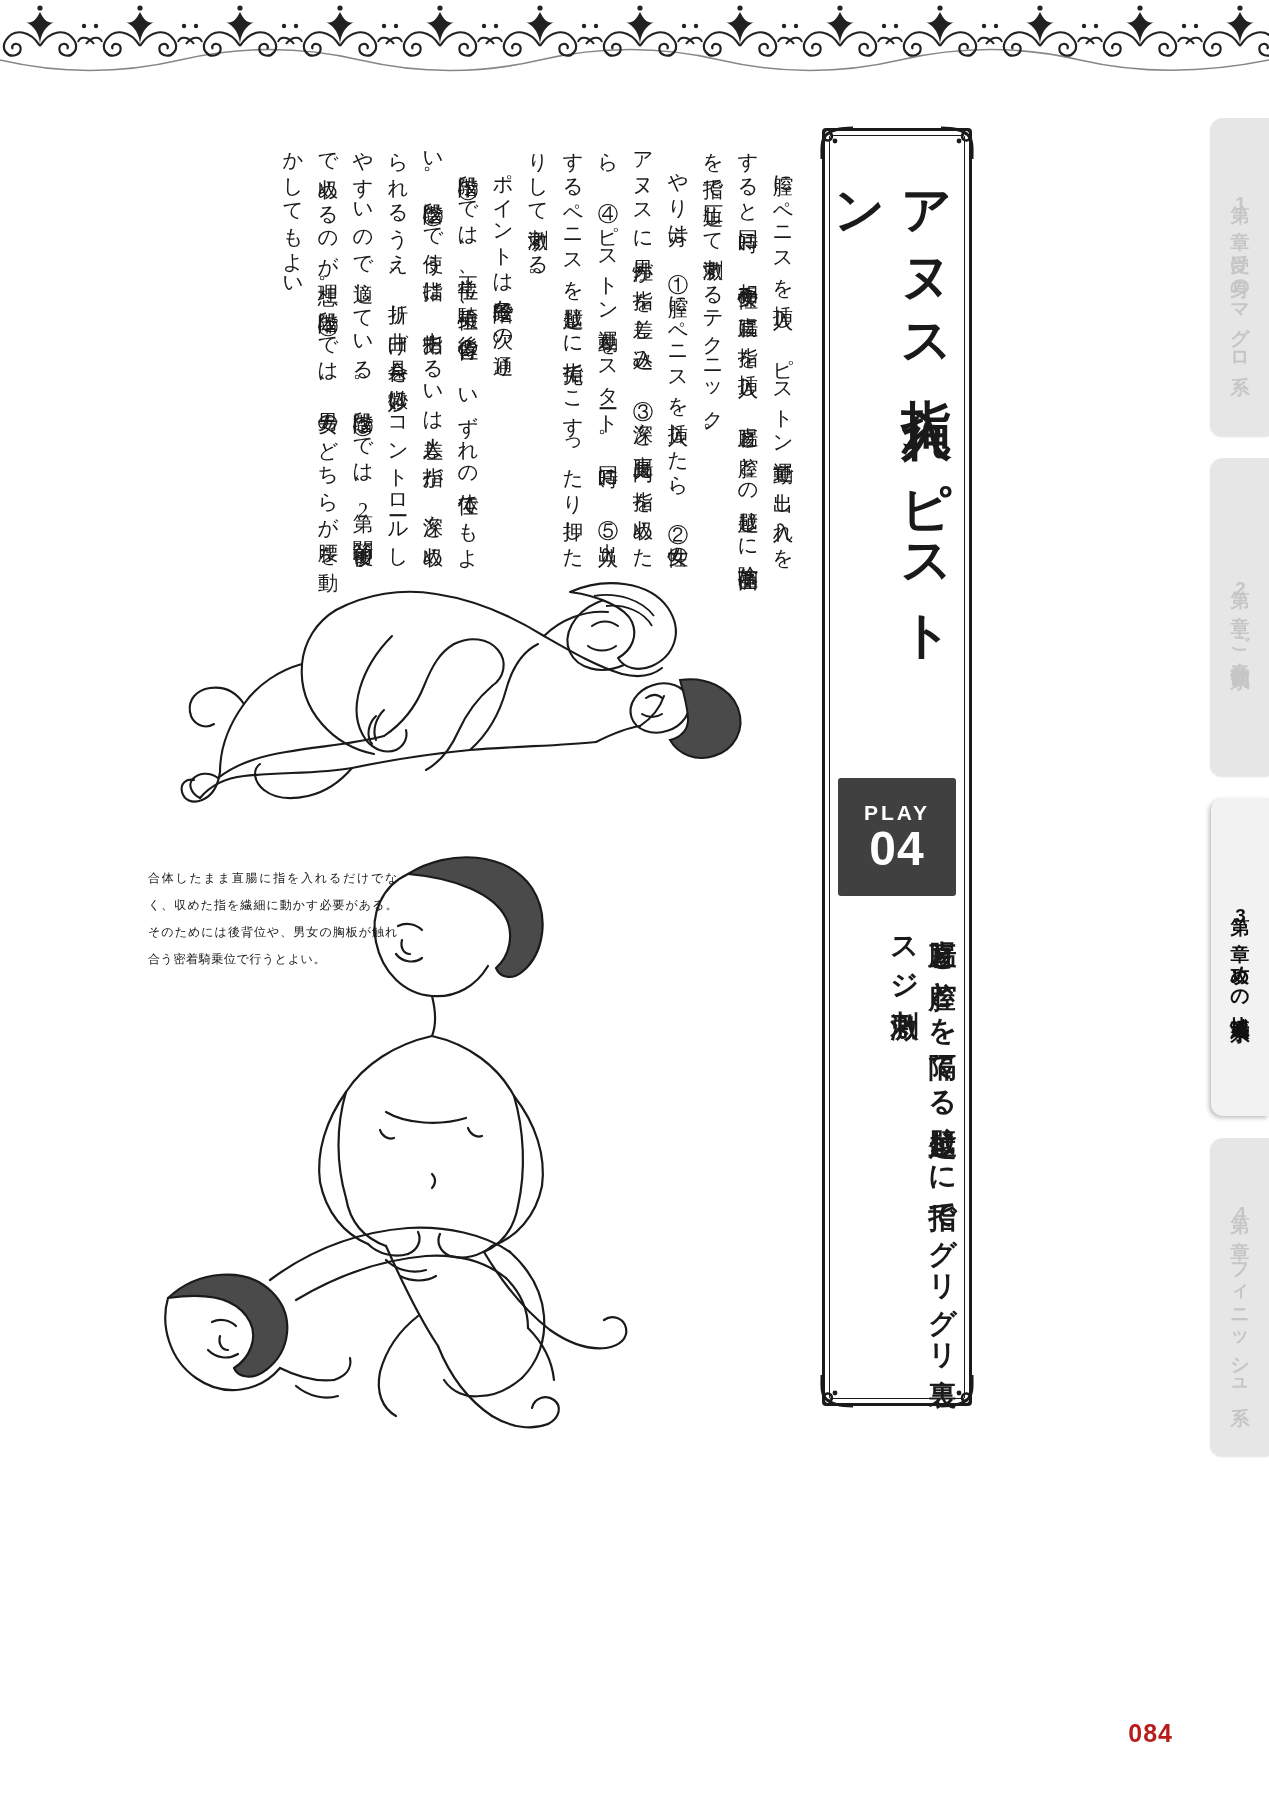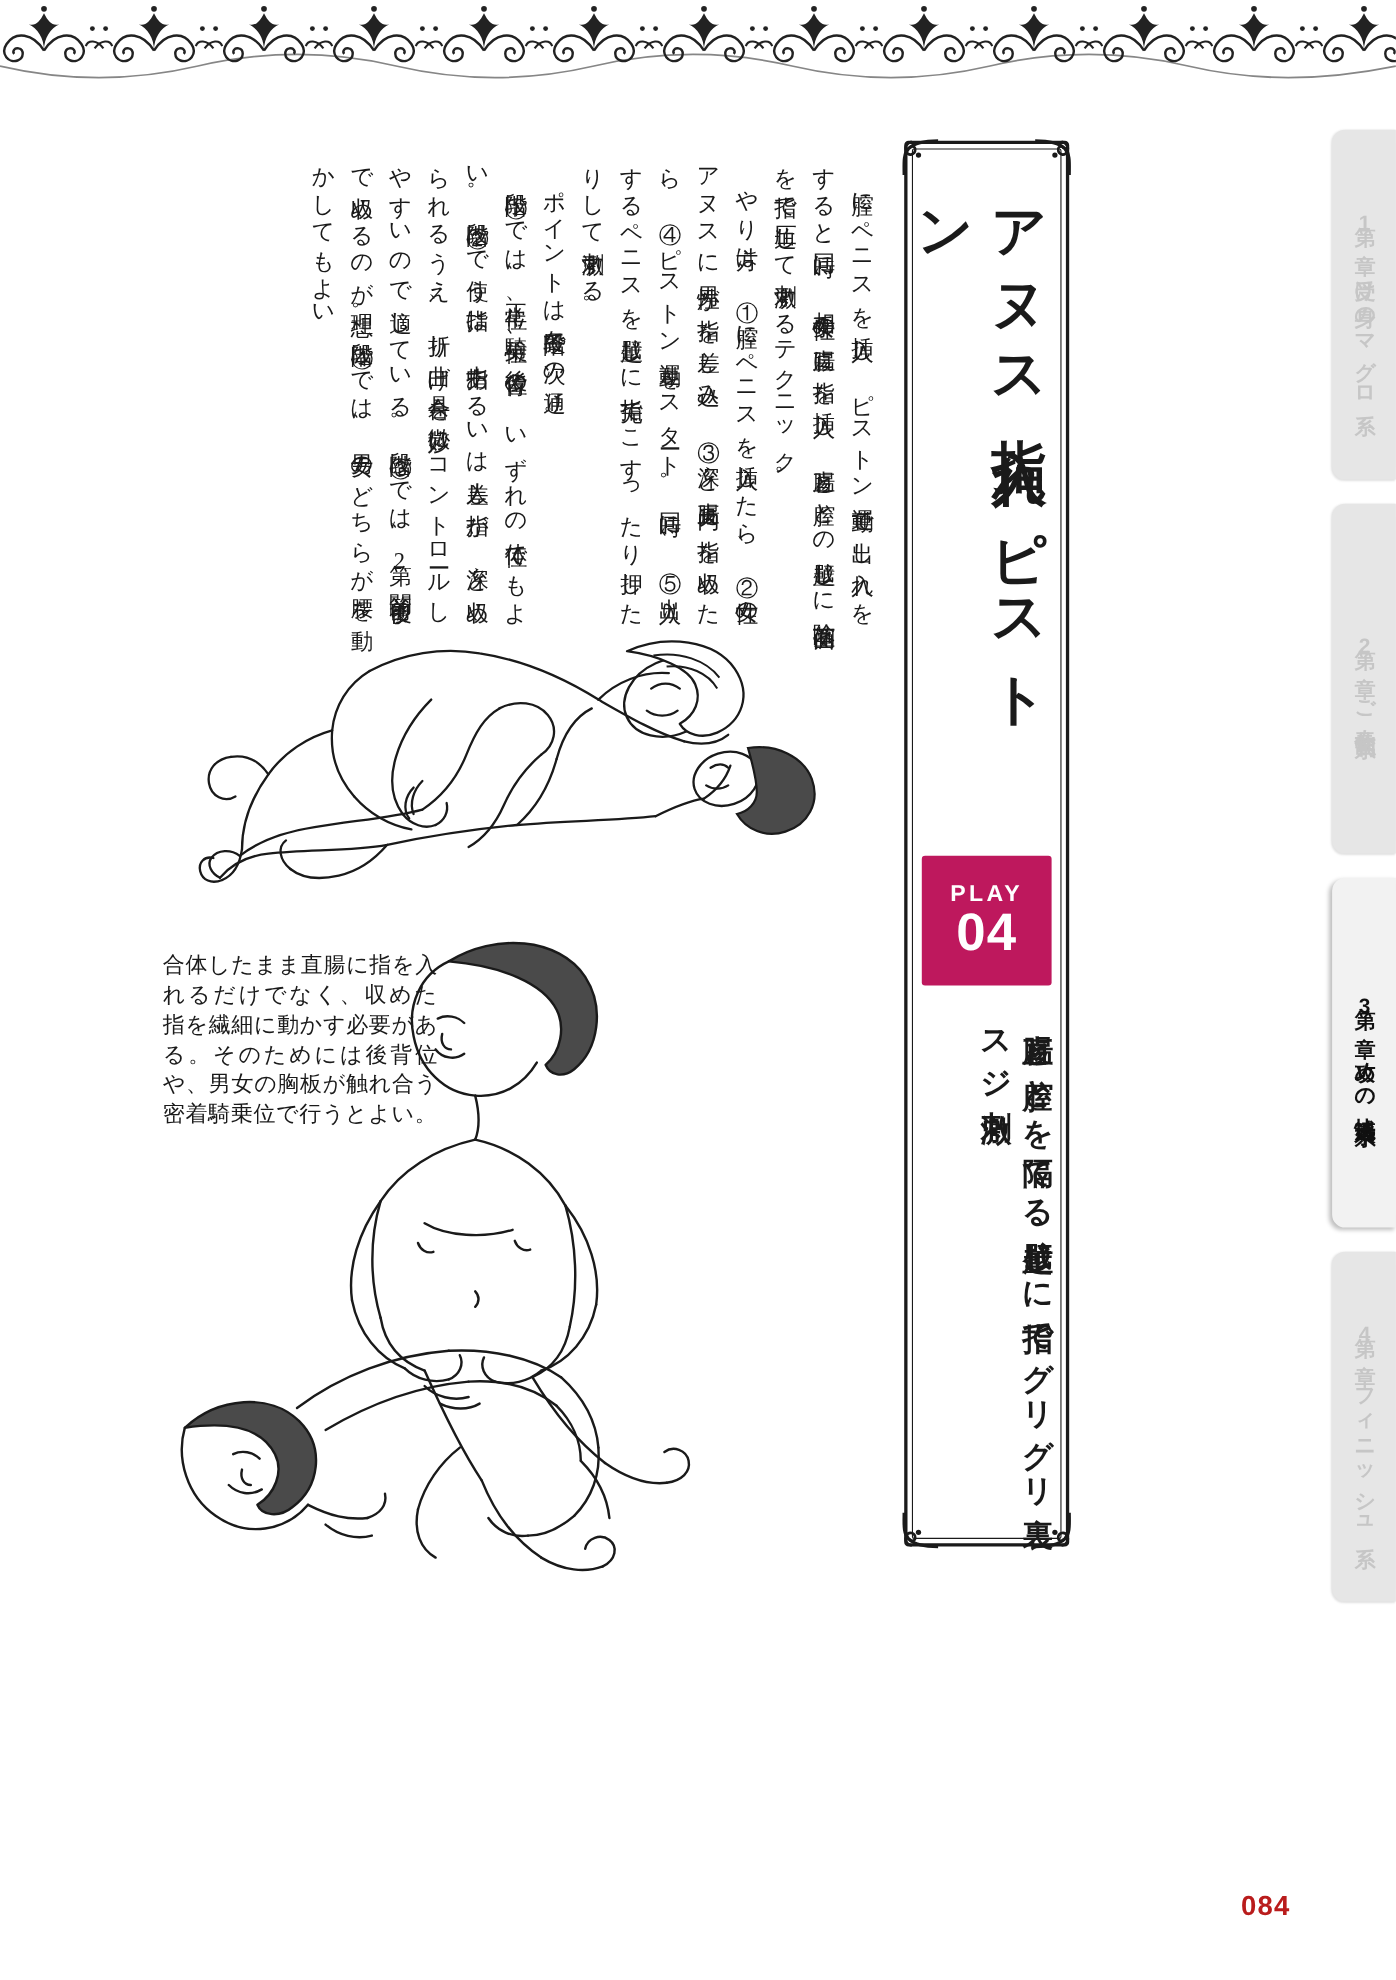--- a/index.html
+++ b/index.html
@@ -117,21 +117,21 @@
     padding-right: 6px;
     box-sizing: border-box;
   }
 
   .play-badge {
     position: absolute;
     top: 650px;
     left: 16px;
     width: 118px;
     height: 118px;
-    background: #be185d;
+    background: #404040;
     color: #ffffff;
     border-radius: 3px;
     display: flex;
     flex-direction: column;
     align-items: center;
     justify-content: center;
   }
   .play-badge .play-word {
     font-size: 21px;
     letter-spacing: 3px;
@@ -187,21 +187,21 @@
     text-indent: 1em;
   }
 
   
   .caption {
     position: absolute;
     top: 865px;
     left: 148px;
     width: 250px;
     font-family: "Liberation Serif", serif;
-    font-size: 20px;
+    font-size: 12px;
     line-height: 27px;
     letter-spacing: 0.6px;
     text-align: justify;
   }
 
   
   .illus {
     position: absolute;
   }
   .illus svg { display: block; }

